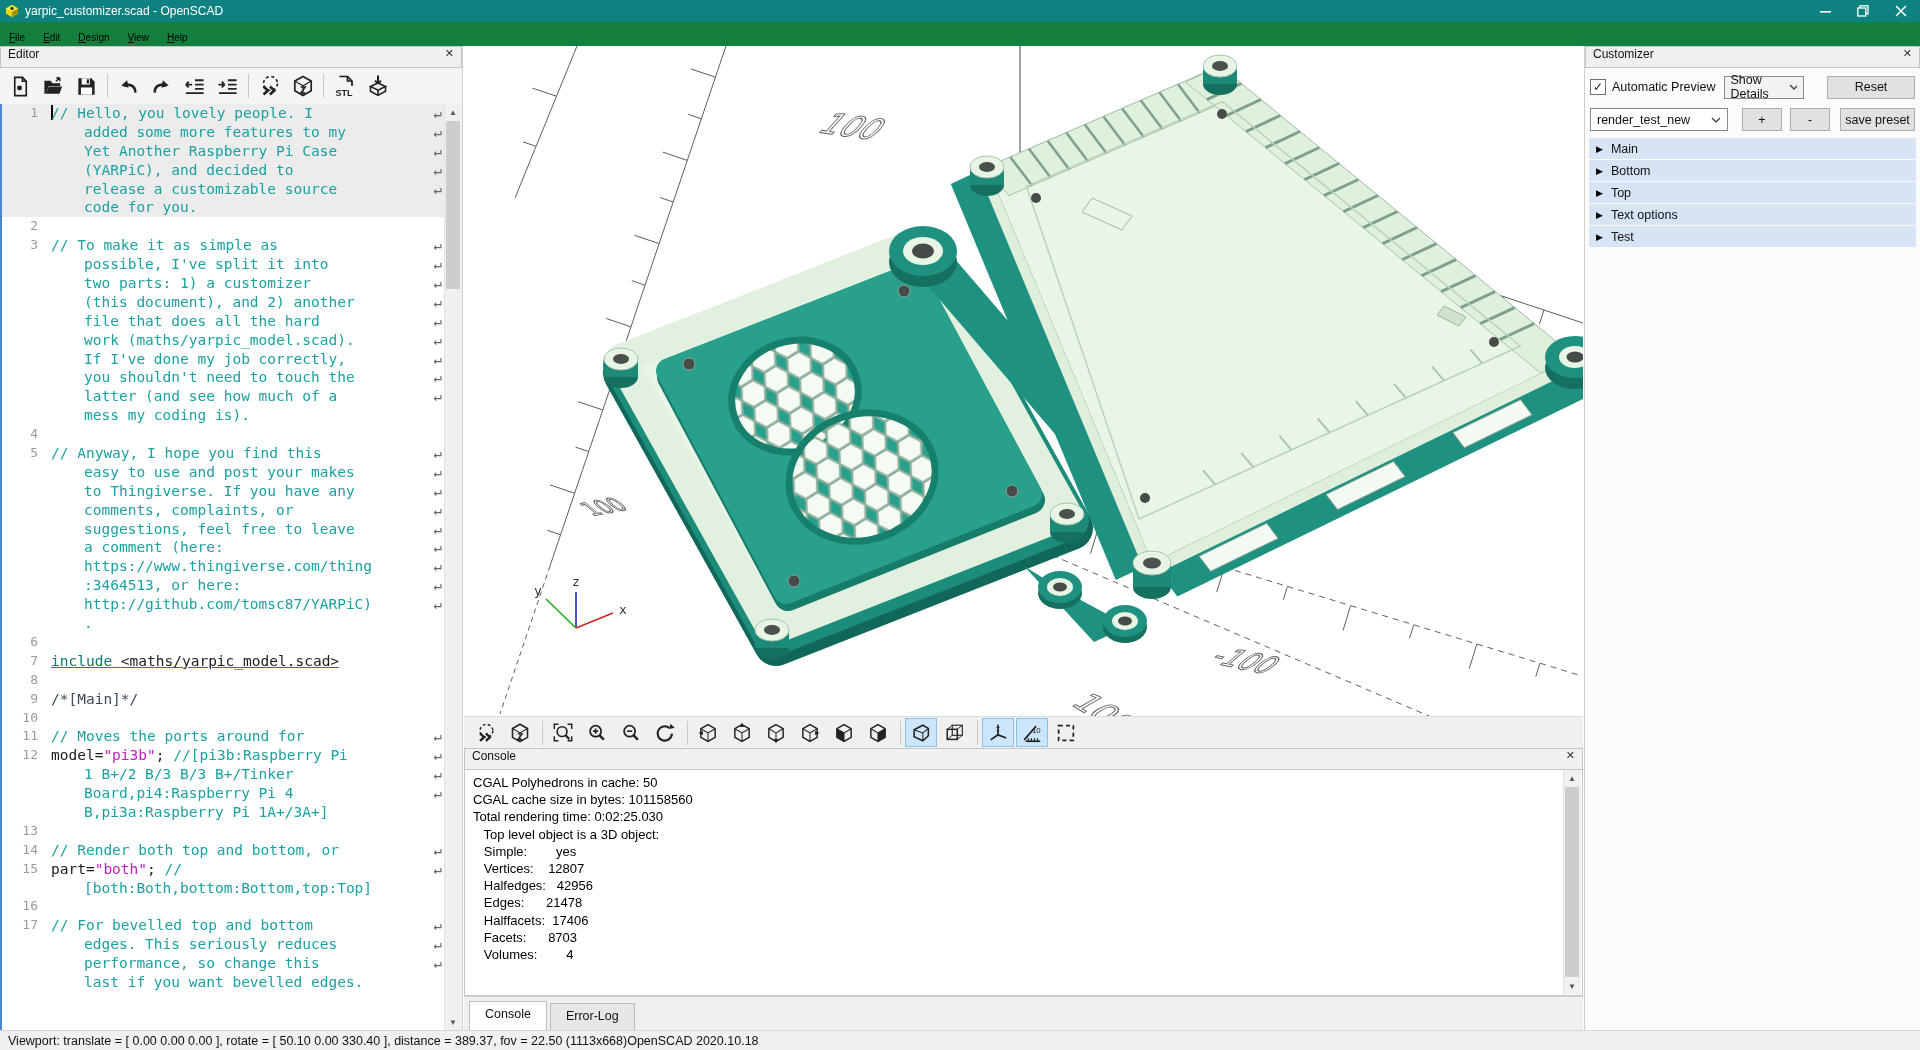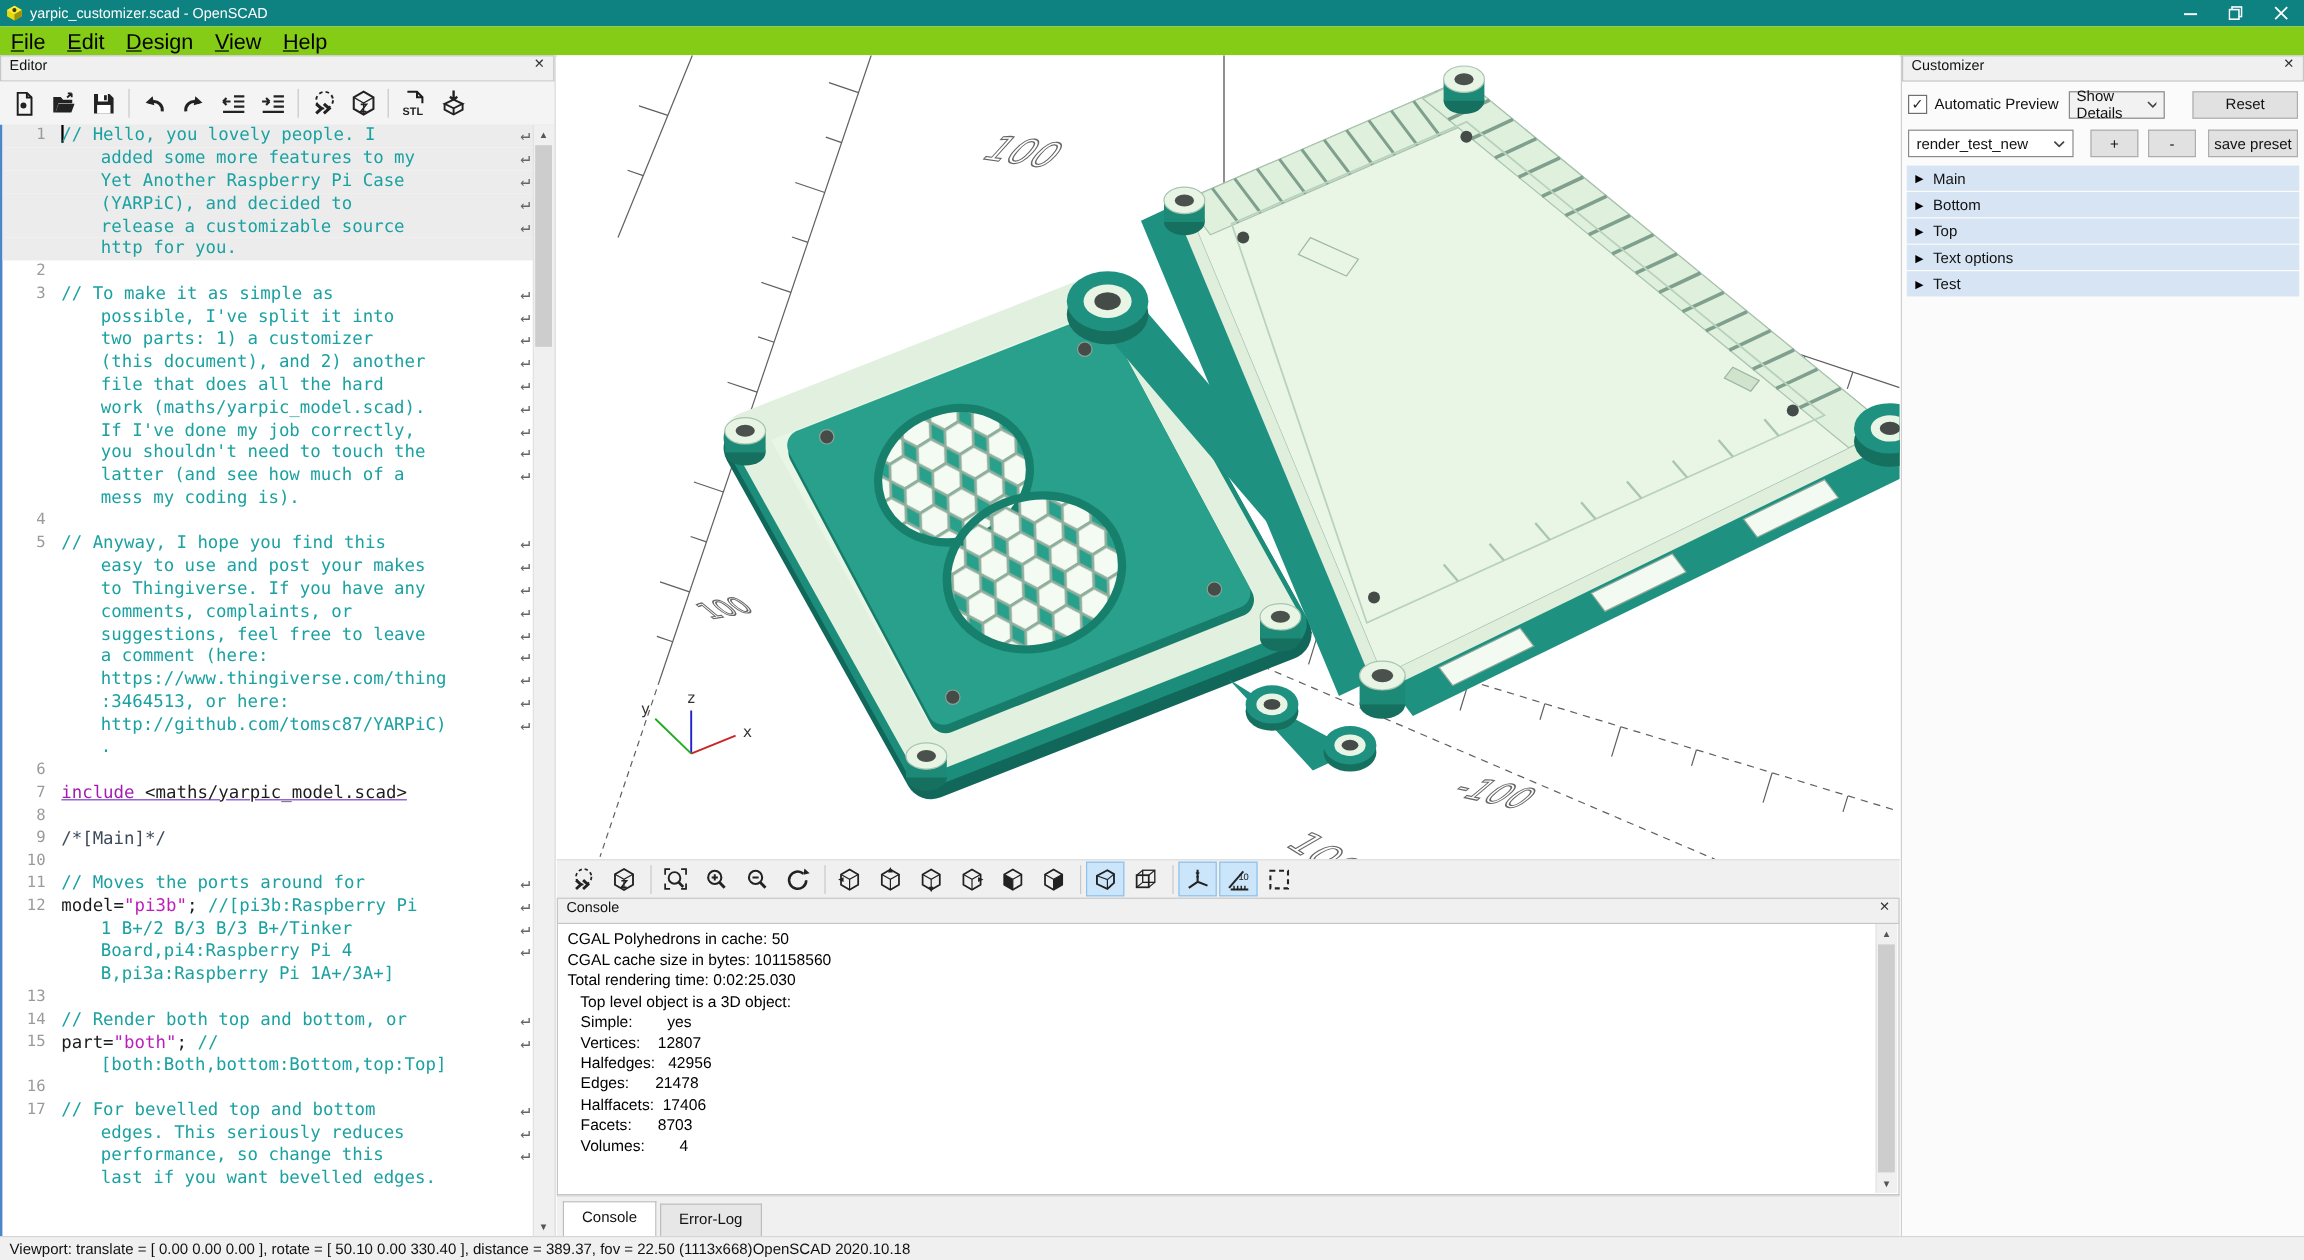--- a/index.html
+++ b/index.html
@@ -5,22 +5,22 @@
   html,body{margin:0;padding:0}
   body{width:1920px;height:1050px;position:relative;overflow:hidden;background:#fff;
        font-family:"Liberation Sans",sans-serif;color:#111;-webkit-font-smoothing:antialiased}
   
   .titlebar{position:absolute;left:0;top:0;right:0;height:22px;background:#0e8181;color:#fff;
             display:flex;align-items:center;padding-left:5px;font-size:12px}
   .titlebar .logo{width:14px;height:14px;margin-right:6px}
   .wbtns{margin-left:auto;display:flex;height:22px}
   .wbtn{width:38px;height:22px;display:flex;align-items:center;justify-content:center}
   
-  .menubar{position:absolute;left:0;top:22px;right:0;height:24px;background:#84cc16;
-           border-bottom:1px solid #e3e3e3;display:flex;align-items:flex-start;font-size:18px}
+  .menubar{position:absolute;left:0;top:22px;right:0;height:24px;background:#15803d;
+           border-bottom:1px solid #e3e3e3;display:flex;align-items:flex-end;font-size:10px}
   .mitem{padding:3px 9px;color:#000}
   .mitem u{text-decoration:underline}
   
   .main{position:absolute;left:0;top:46px;right:0;height:984px}
   .panel-head{height:22px;background:#f0f0f0;border:1px solid #c6c6c6;display:flex;
               padding:0 7px;font-size:12px;box-sizing:border-box}
   .panel-head .pclose{margin-left:auto;font-size:11px;color:#333}
   
   .editor{position:absolute;left:0;top:0;width:463px;height:984px;background:#fff;border-right:1px solid #cfcfcf;box-sizing:border-box}
   .etb{height:36px;background:#f4f4f4;border-bottom:1px solid #d6d6d6;display:flex;align-items:center;padding-left:4px}
@@ -29,21 +29,21 @@
   .code{position:absolute;left:0;top:58px;bottom:0;right:17px;background:#fff;overflow:hidden;
         border-left:2px solid #4a86c8;font-family:"DejaVu Sans Mono",monospace;font-size:14.5px;box-sizing:border-box}
   .crow{display:flex;height:18.9px;line-height:18.9px;white-space:pre;position:relative}
   .crow.hl{background:#ececec}
   .ln{width:36px;flex:none;text-align:right;padding-right:13px;color:#9a9a9a;font-size:13px}
   .ct{flex:1;overflow:hidden}
   .ct.ind{padding-left:33px}
   .ct.u{text-decoration:underline;text-decoration-color:#7a3fd4}
   .wm{position:absolute;right:3px;top:0;color:#666;font-size:14px}
   .caret{display:inline-block;width:2px;height:15px;background:#000;vertical-align:-2px;margin-right:-2px}
-  .tok-c{color:#1ba1a1}.tok-p{color:#1c1c1c}.tok-s{color:#bb1fbb}.tok-k{color:#a21caf}.tok-m{color:#3c4a5a}
+  .tok-c{color:#1ba1a1}.tok-p{color:#1c1c1c}.tok-s{color:#bb1fbb}.tok-k{color:#0f766e}.tok-m{color:#3c4a5a}
   
   .vscroll{position:absolute;top:58px;right:0;bottom:0;width:17px;background:#f0f0f0;border-left:1px solid #e2e2e2}
   .vscroll.console-sb{top:0}
   .sarr{position:absolute;left:0;width:16px;height:16px;display:flex;align-items:center;justify-content:center;
         color:#555;font-size:8px;background:#f0f0f0}
   .sthumb{position:absolute;left:1px;width:14px;background:#cdcdcd}
   
   .center{position:absolute;left:464px;top:0;width:1119px;height:984px}
   .viewport{position:absolute;left:0;top:0;width:1119px;height:670px;background:#ffffff}
   .vtb{position:absolute;left:0;top:670px;width:100%;height:32px;background:#f0f0f0;border-top:1px solid #dcdcdc;
@@ -289,21 +289,21 @@
             <use href="#i-export"></use>
           </svg>
         </div>
     </div>
     <div class="code" id="code-rows">
         <div class="crow hl"><span class="ln">1</span><span class="ct"><span class="caret"></span><span class="tok-c">// Hello, you lovely people. I</span></span><span class="wm">↵</span></div>
         <div class="crow hl"><span class="ln"></span><span class="ct ind"><span class="tok-c">added some more features to my</span></span><span class="wm">↵</span></div>
         <div class="crow hl"><span class="ln"></span><span class="ct ind"><span class="tok-c">Yet Another Raspberry Pi Case</span></span><span class="wm">↵</span></div>
         <div class="crow hl"><span class="ln"></span><span class="ct ind"><span class="tok-c">(YARPiC), and decided to</span></span><span class="wm">↵</span></div>
         <div class="crow hl"><span class="ln"></span><span class="ct ind"><span class="tok-c">release a customizable source</span></span><span class="wm">↵</span></div>
-        <div class="crow hl"><span class="ln"></span><span class="ct ind"><span class="tok-c">http for you.</span></span></div>
+        <div class="crow hl"><span class="ln"></span><span class="ct ind"><span class="tok-c">code for you.</span></span></div>
         <div class="crow"><span class="ln">2</span><span class="ct"></span></div>
         <div class="crow"><span class="ln">3</span><span class="ct"><span class="tok-c">// To make it as simple as</span></span><span class="wm">↵</span></div>
         <div class="crow"><span class="ln"></span><span class="ct ind"><span class="tok-c">possible, I've split it into</span></span><span class="wm">↵</span></div>
         <div class="crow"><span class="ln"></span><span class="ct ind"><span class="tok-c">two parts: 1) a customizer</span></span><span class="wm">↵</span></div>
         <div class="crow"><span class="ln"></span><span class="ct ind"><span class="tok-c">(this document), and 2) another</span></span><span class="wm">↵</span></div>
         <div class="crow"><span class="ln"></span><span class="ct ind"><span class="tok-c">file that does all the hard</span></span><span class="wm">↵</span></div>
         <div class="crow"><span class="ln"></span><span class="ct ind"><span class="tok-c">work (maths/yarpic_model.scad).</span></span><span class="wm">↵</span></div>
         <div class="crow"><span class="ln"></span><span class="ct ind"><span class="tok-c">If I've done my job correctly,</span></span><span class="wm">↵</span></div>
         <div class="crow"><span class="ln"></span><span class="ct ind"><span class="tok-c">you shouldn't need to touch the</span></span><span class="wm">↵</span></div>
         <div class="crow"><span class="ln"></span><span class="ct ind"><span class="tok-c">latter (and see how much of a</span></span><span class="wm">↵</span></div>

